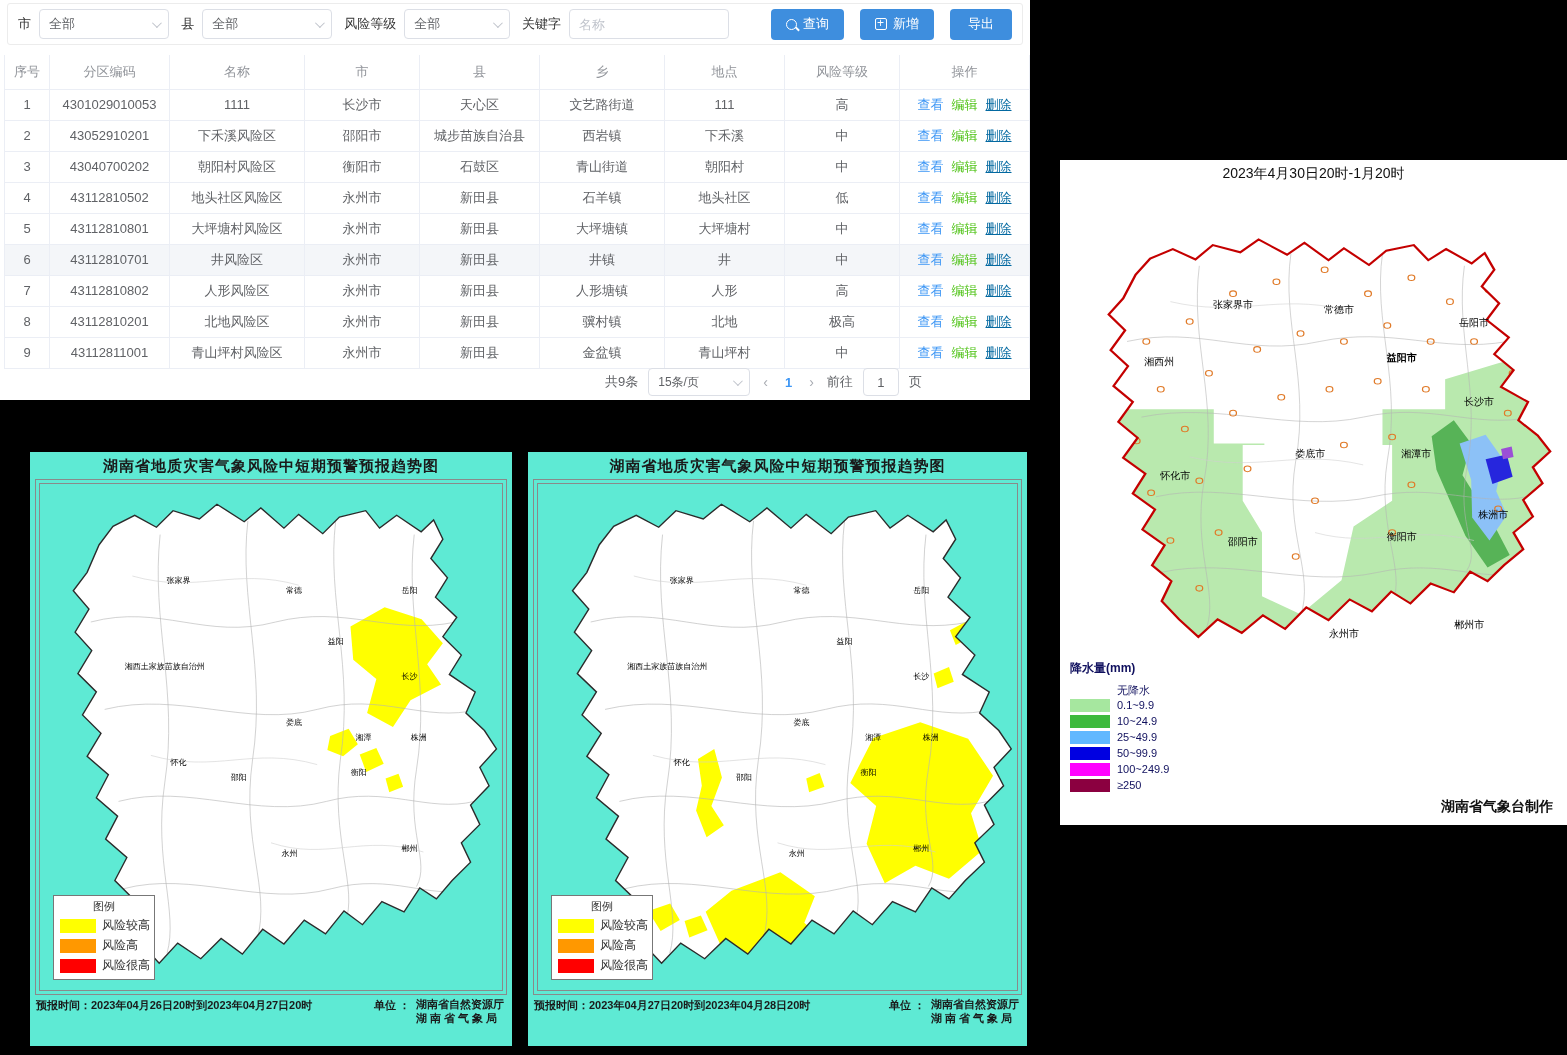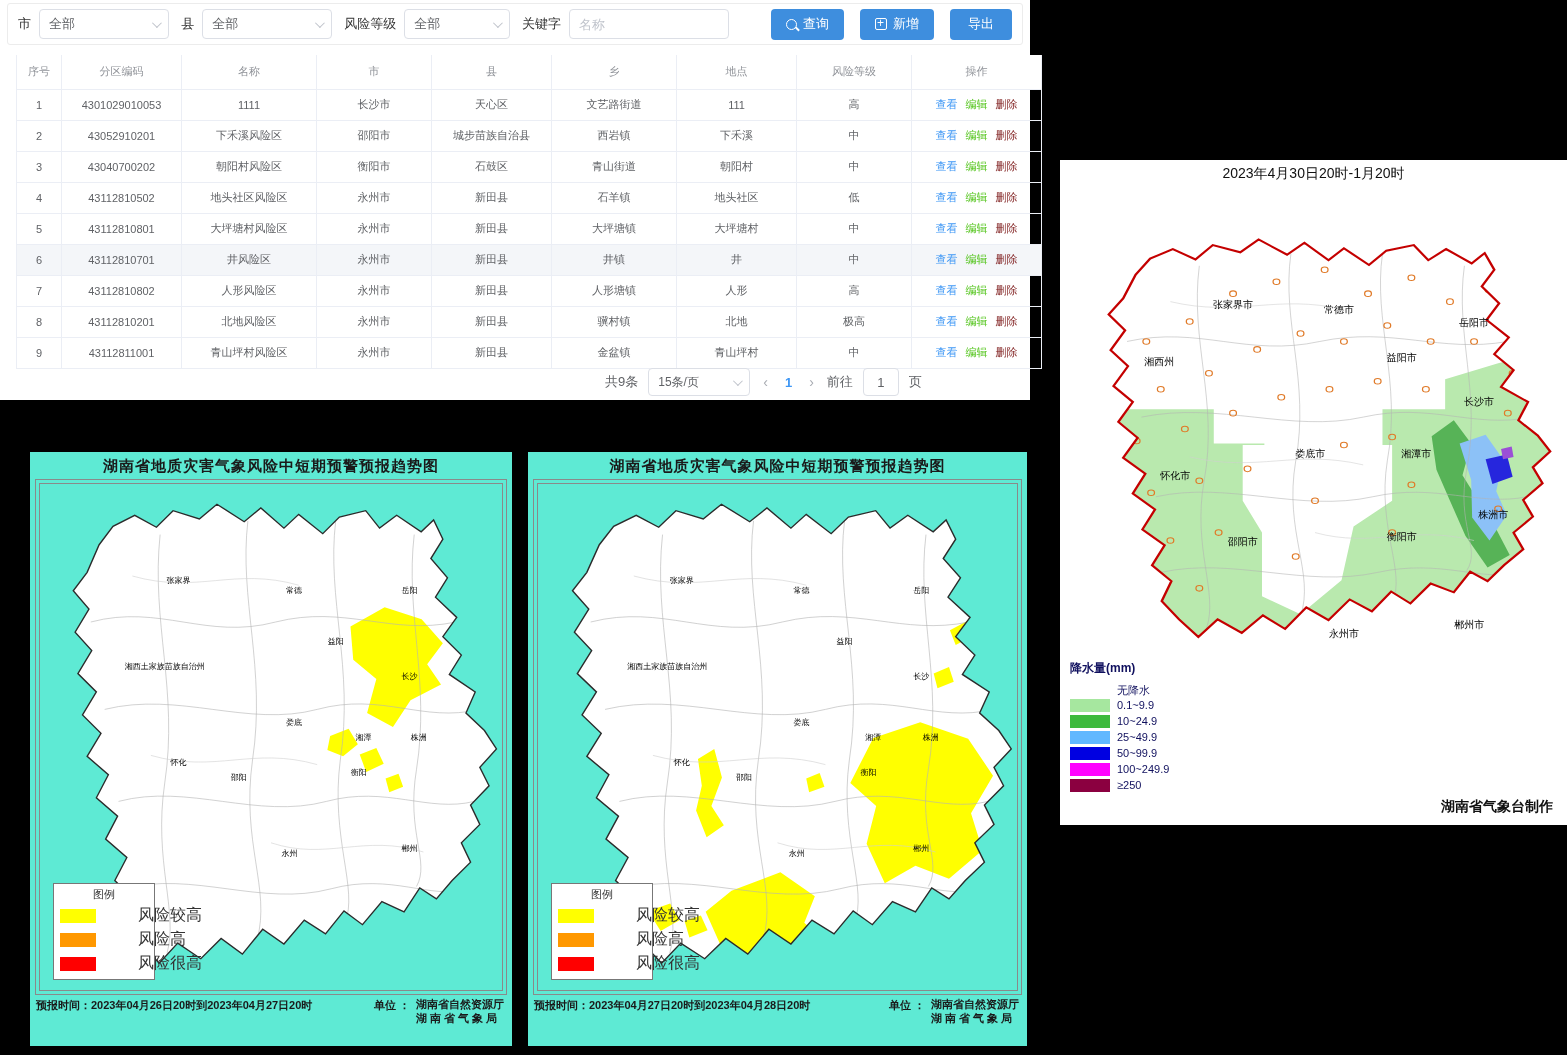--- a/index.html
+++ b/index.html
@@ -26,31 +26,31 @@
     cursor:pointer; white-space:nowrap; }
   .ico-search { width:11px; height:11px; border:1.5px solid #fff; border-radius:50%;
     position:relative; display:inline-block; }
   .ico-search::after { content:""; position:absolute; width:5px; height:1.5px;
     background:#fff; transform:rotate(45deg); right:-4px; bottom:-1px; }
   .ico-plus { width:12px; height:12px; border:1.3px solid #fff; border-radius:2px;
     position:relative; display:inline-block; }
   .ico-plus::before { content:"+"; position:absolute; left:1px; top:-3px;
     font-size:12px; line-height:14px; color:#fff; }
 
-  #risk-table { position:absolute; left:16px; top:55px; width:1025px;
-    border-collapse:collapse; table-layout:fixed; font-size:11px; }
+  #risk-table { position:absolute; left:4px; top:55px; width:1025px;
+    border-collapse:collapse; table-layout:fixed; font-size:13px; }
   #risk-table th { height:34px; color:#909399; font-weight:400;
     border:1px solid #ebeef5; border-top:none; background:#fff; }
   #risk-table td { height:31px; color:#606266; text-align:center;
     border:1px solid #ebeef5; overflow:hidden; white-space:nowrap; }
   #risk-table tr.hl td { background:#f4f6f9; }
   .lnk { cursor:pointer; margin:0 4px; }
   .lnk-view { color:#3e97f5; }
   .lnk-edit { color:#52c41a; }
-  .lnk-del  { color:#7f1d1d; }
+  .lnk-del  { color:#0369a1;text-decoration:underline; }
 
   #pagination { position:absolute; top:368px; left:605px; display:flex;
     align-items:center; gap:10px; font-size:13px; color:#606266; }
   .pg-sel { width:102px; height:28px; font-size:12px; color:#606266; }
   .pg-arrow { color:#a8abb2; font-size:14px; cursor:pointer; padding:0 3px; }
   .pg-num { color:#3e97f5; font-weight:700; padding:0 4px; cursor:pointer; }
   .pg-input { width:36px; height:28px; border:1px solid #dcdfe6; border-radius:4px;
     text-align:center; font-size:13px; color:#606266; }
 
   
@@ -62,21 +62,21 @@
   .map-frame { margin:0 5px; border:1px solid #8a8a8a; padding:3px; height:516px; }
   .map-inner { position:relative; border:1px solid #8a8a8a; height:100%;
     overflow:hidden; }
   .map-inner svg { position:absolute; inset:0; width:100%; height:100%; }
   .legend-box { position:absolute; left:13px; bottom:10px; width:102px;
     border:1px solid #777; background:#fff; padding:3px 6px 5px; z-index:3; }
   .legend-box .lg-title { text-align:center; font-size:11px; color:#333;
     margin-bottom:3px; }
   .lg-row { display:flex; align-items:center; margin-top:3px; }
   .lg-row .sw { width:36px; height:14px; margin-right:6px; flex:none; }
-  .lg-row .lb { font-size:16px; color:#333; white-space:nowrap;margin-left:36px; }
+  .lg-row .lb { font-size:12px; color:#333; white-space:nowrap; }
   .trend-footer { display:flex; justify-content:space-between; align-items:flex-start;
     padding:3px 8px 0 6px; font-size:11px; font-weight:700; color:#1a1a1a; }
   .unit-block { display:flex; gap:6px; }
   .unit-lines { display:flex; flex-direction:column; line-height:1.25; }
   .unit-lines .sp { letter-spacing:3px; }
 
   .map-label { position:absolute; transform:translate(-50%,-50%); font-size:8px;
     color:#000; white-space:nowrap; z-index:2; }
   .rain-map .map-label { font-size:10px; }
 
@@ -479,21 +479,21 @@
           <circle cx="680" cy="960" r="7"></circle>
             <circle cx="780" cy="940" r="7"></circle>
         </g>
       </g>
       <use href="#hunanPath" fill="none" stroke="#c40000" stroke-width="5"></use>
     </svg>
   <span class="map-label" style="left: 17.7%; top: 32%;">湘西州</span>
       <span class="map-label" style="left: 33%; top: 19%;">张家界市</span>
       <span class="map-label" style="left: 55%; top: 20%;">常德市</span>
       <span class="map-label" style="left: 83%; top: 23%;">岳阳市</span>
-      <span class="map-label" style="left: 68%; top: 31%;">益阳市</span>
+      <span class="map-label" style="left: 68%; top: 31%; font-weight: bold;">益阳市</span>
       <span class="map-label" style="left: 84%; top: 41%;">长沙市</span>
       <span class="map-label" style="left: 49%; top: 53%;">娄底市</span>
       <span class="map-label" style="left: 71%; top: 53%;">湘潭市</span>
       <span class="map-label" style="left: 21%; top: 58%;">怀化市</span>
       <span class="map-label" style="left: 87%; top: 67%;">株洲市</span>
       <span class="map-label" style="left: 35%; top: 73%;">邵阳市</span>
       <span class="map-label" style="left: 68%; top: 72%;">衡阳市</span>
       <span class="map-label" style="left: 56%; top: 94%;">永州市</span>
       <span class="map-label" style="left: 82%; top: 92%;">郴州市</span>
     </div>

